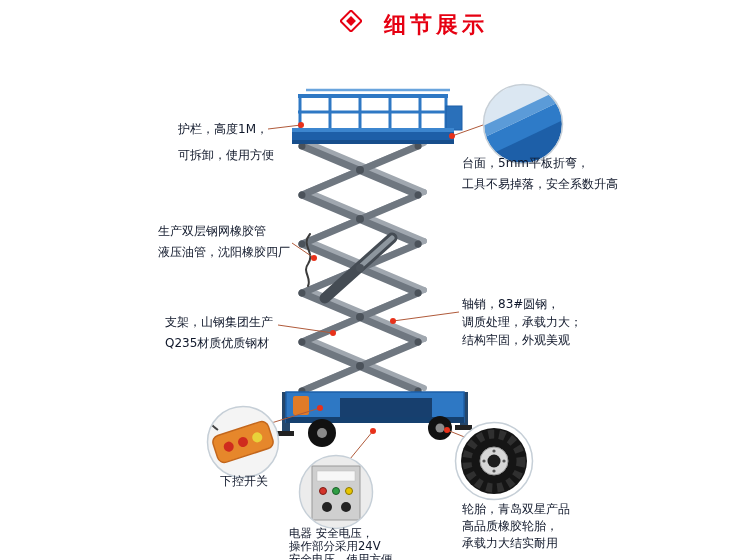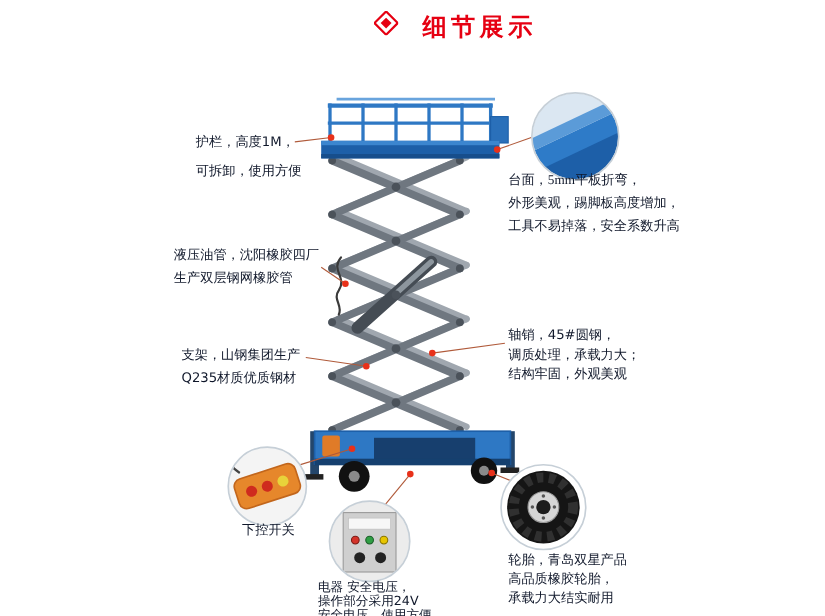--- a/index.html
+++ b/index.html
@@ -13,21 +13,21 @@
     display:flex;justify-content:center;align-items:flex-start;gap:22px;margin-left:39px;
   }
   .title-text{
     color:#e60012;font-size:22px;font-weight:bold;letter-spacing:4px;
   }
   .callout{
     position:absolute;color:#0f172a;font-size:12px;white-space:nowrap;
   }
   .callout .cl{display:block;}
   .co-guardrail{left:178px;top:116px;line-height:26px;}
-  .co-platform{left:462px;top:153px;line-height:21px;font-family:Liberation Serif, serif;}
+  .co-platform{left:462px;top:153px;line-height:21px;}
   .co-hose{left:158px;top:221px;line-height:21px;}
   .co-frame{left:165px;top:312px;line-height:21px;}
   .co-pin{left:462px;top:295px;line-height:18px;}
   .co-remote{left:209px;top:473px;width:70px;text-align:center;}
   .co-electric{left:289px;top:527px;line-height:13px;font-size:11.5px;}
   .co-tire{left:462px;top:501px;line-height:17px;}
   svg.scene{position:absolute;left:0;top:0;pointer-events:none;}
 </style>
 </head>
 <body>
@@ -220,36 +220,35 @@
   </g>
 </svg>
 
 <div class="callout co-guardrail">
   <span class="cl">护栏，高度1M，</span>
   <span class="cl">可拆卸，使用方便</span>
 </div>
 
 <div class="callout co-platform">
   <span class="cl">台面，5mm平板折弯，</span>
-  <span class="cl">外形美观，踢脚板高度增加，</span>
   <span class="cl">工具不易掉落，安全系数升高</span>
 </div>
 
 <div class="callout co-hose">
+  <span class="cl">生产双层钢网橡胶管</span>
   <span class="cl">液压油管，沈阳橡胶四厂</span>
-  <span class="cl">生产双层钢网橡胶管</span>
 </div>
 
 <div class="callout co-frame">
   <span class="cl">支架，山钢集团生产</span>
   <span class="cl">Q235材质优质钢材</span>
 </div>
 
 <div class="callout co-pin">
-  <span class="cl">轴销，45#圆钢，</span>
+  <span class="cl">轴销，83#圆钢，</span>
   <span class="cl">调质处理，承载力大；</span>
   <span class="cl">结构牢固，外观美观</span>
 </div>
 
 <div class="callout co-remote">
   <span class="cl">下控开关</span>
 </div>
 
 <div class="callout co-electric">
   <span class="cl">电器 安全电压，</span>

